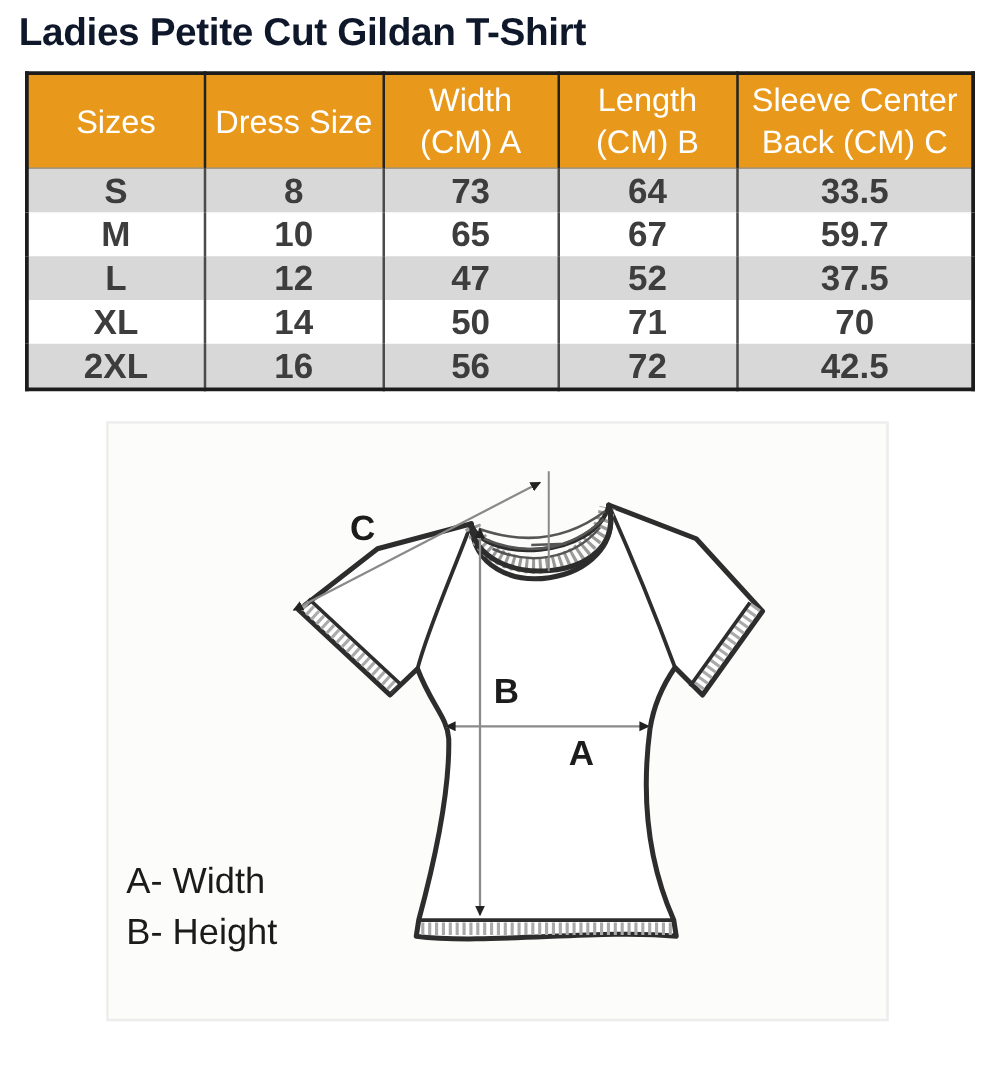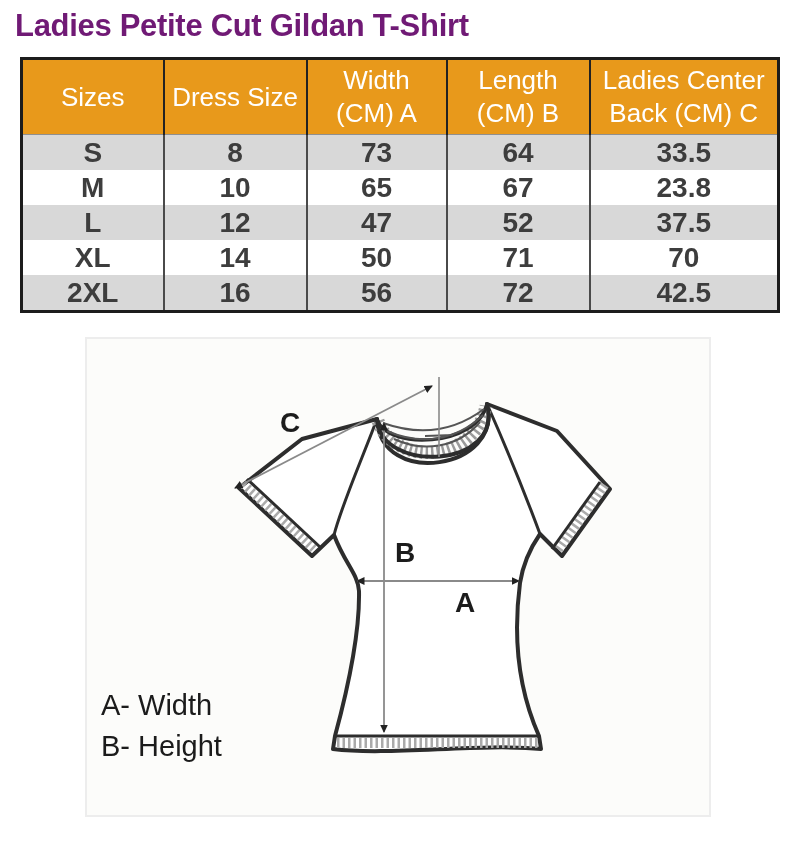--- a/index.html
+++ b/index.html
@@ -3,21 +3,21 @@
 <meta charset="utf-8">
 <style>
   html,body{margin:0;padding:0;background:#ffffff;}
   #stage{
     position:relative;width:800px;height:857px;background:#ffffff;overflow:hidden;
     font-family:"Liberation Sans","DejaVu Sans",sans-serif;
   }
   
   .page-title{
     position:absolute;left:15px;top:8px;width:770px;
-    font-size:31px;font-weight:bold;color:#701a75;letter-spacing:-0.3px;
+    font-size:31px;font-weight:bold;color:#0f172a;letter-spacing:-0.3px;
   }
   
   table.size-table{
     position:absolute;left:20px;top:57px;width:757px;
     border-collapse:collapse;table-layout:fixed;
     border:3px solid #1c1c1c;
     padding-left:28px;
   }
   .size-table th{
     background:#E8991B;color:#ffffff;font-weight:normal;font-size:26px;
@@ -71,39 +71,39 @@
         </th>
         <th>
           <span>Width</span>
           <span>(CM) A</span>
         </th>
         <th>
           <span>Length</span>
           <span>(CM) B</span>
         </th>
         <th>
-          <span>Ladies Center</span>
+          <span>Sleeve Center</span>
           <span>Back (CM) C</span>
         </th>
       </tr>
     </thead>
     <tbody>
       <tr class="alt">
         <td>S</td>
         <td>8</td>
         <td>73</td>
         <td>64</td>
         <td>33.5</td>
       </tr>
       <tr class="plain">
         <td>M</td>
         <td>10</td>
         <td>65</td>
         <td>67</td>
-        <td>23.8</td>
+        <td>59.7</td>
       </tr>
       <tr class="alt">
         <td>L</td>
         <td>12</td>
         <td>47</td>
         <td>52</td>
         <td>37.5</td>
       </tr>
       <tr class="plain">
         <td>XL</td>

